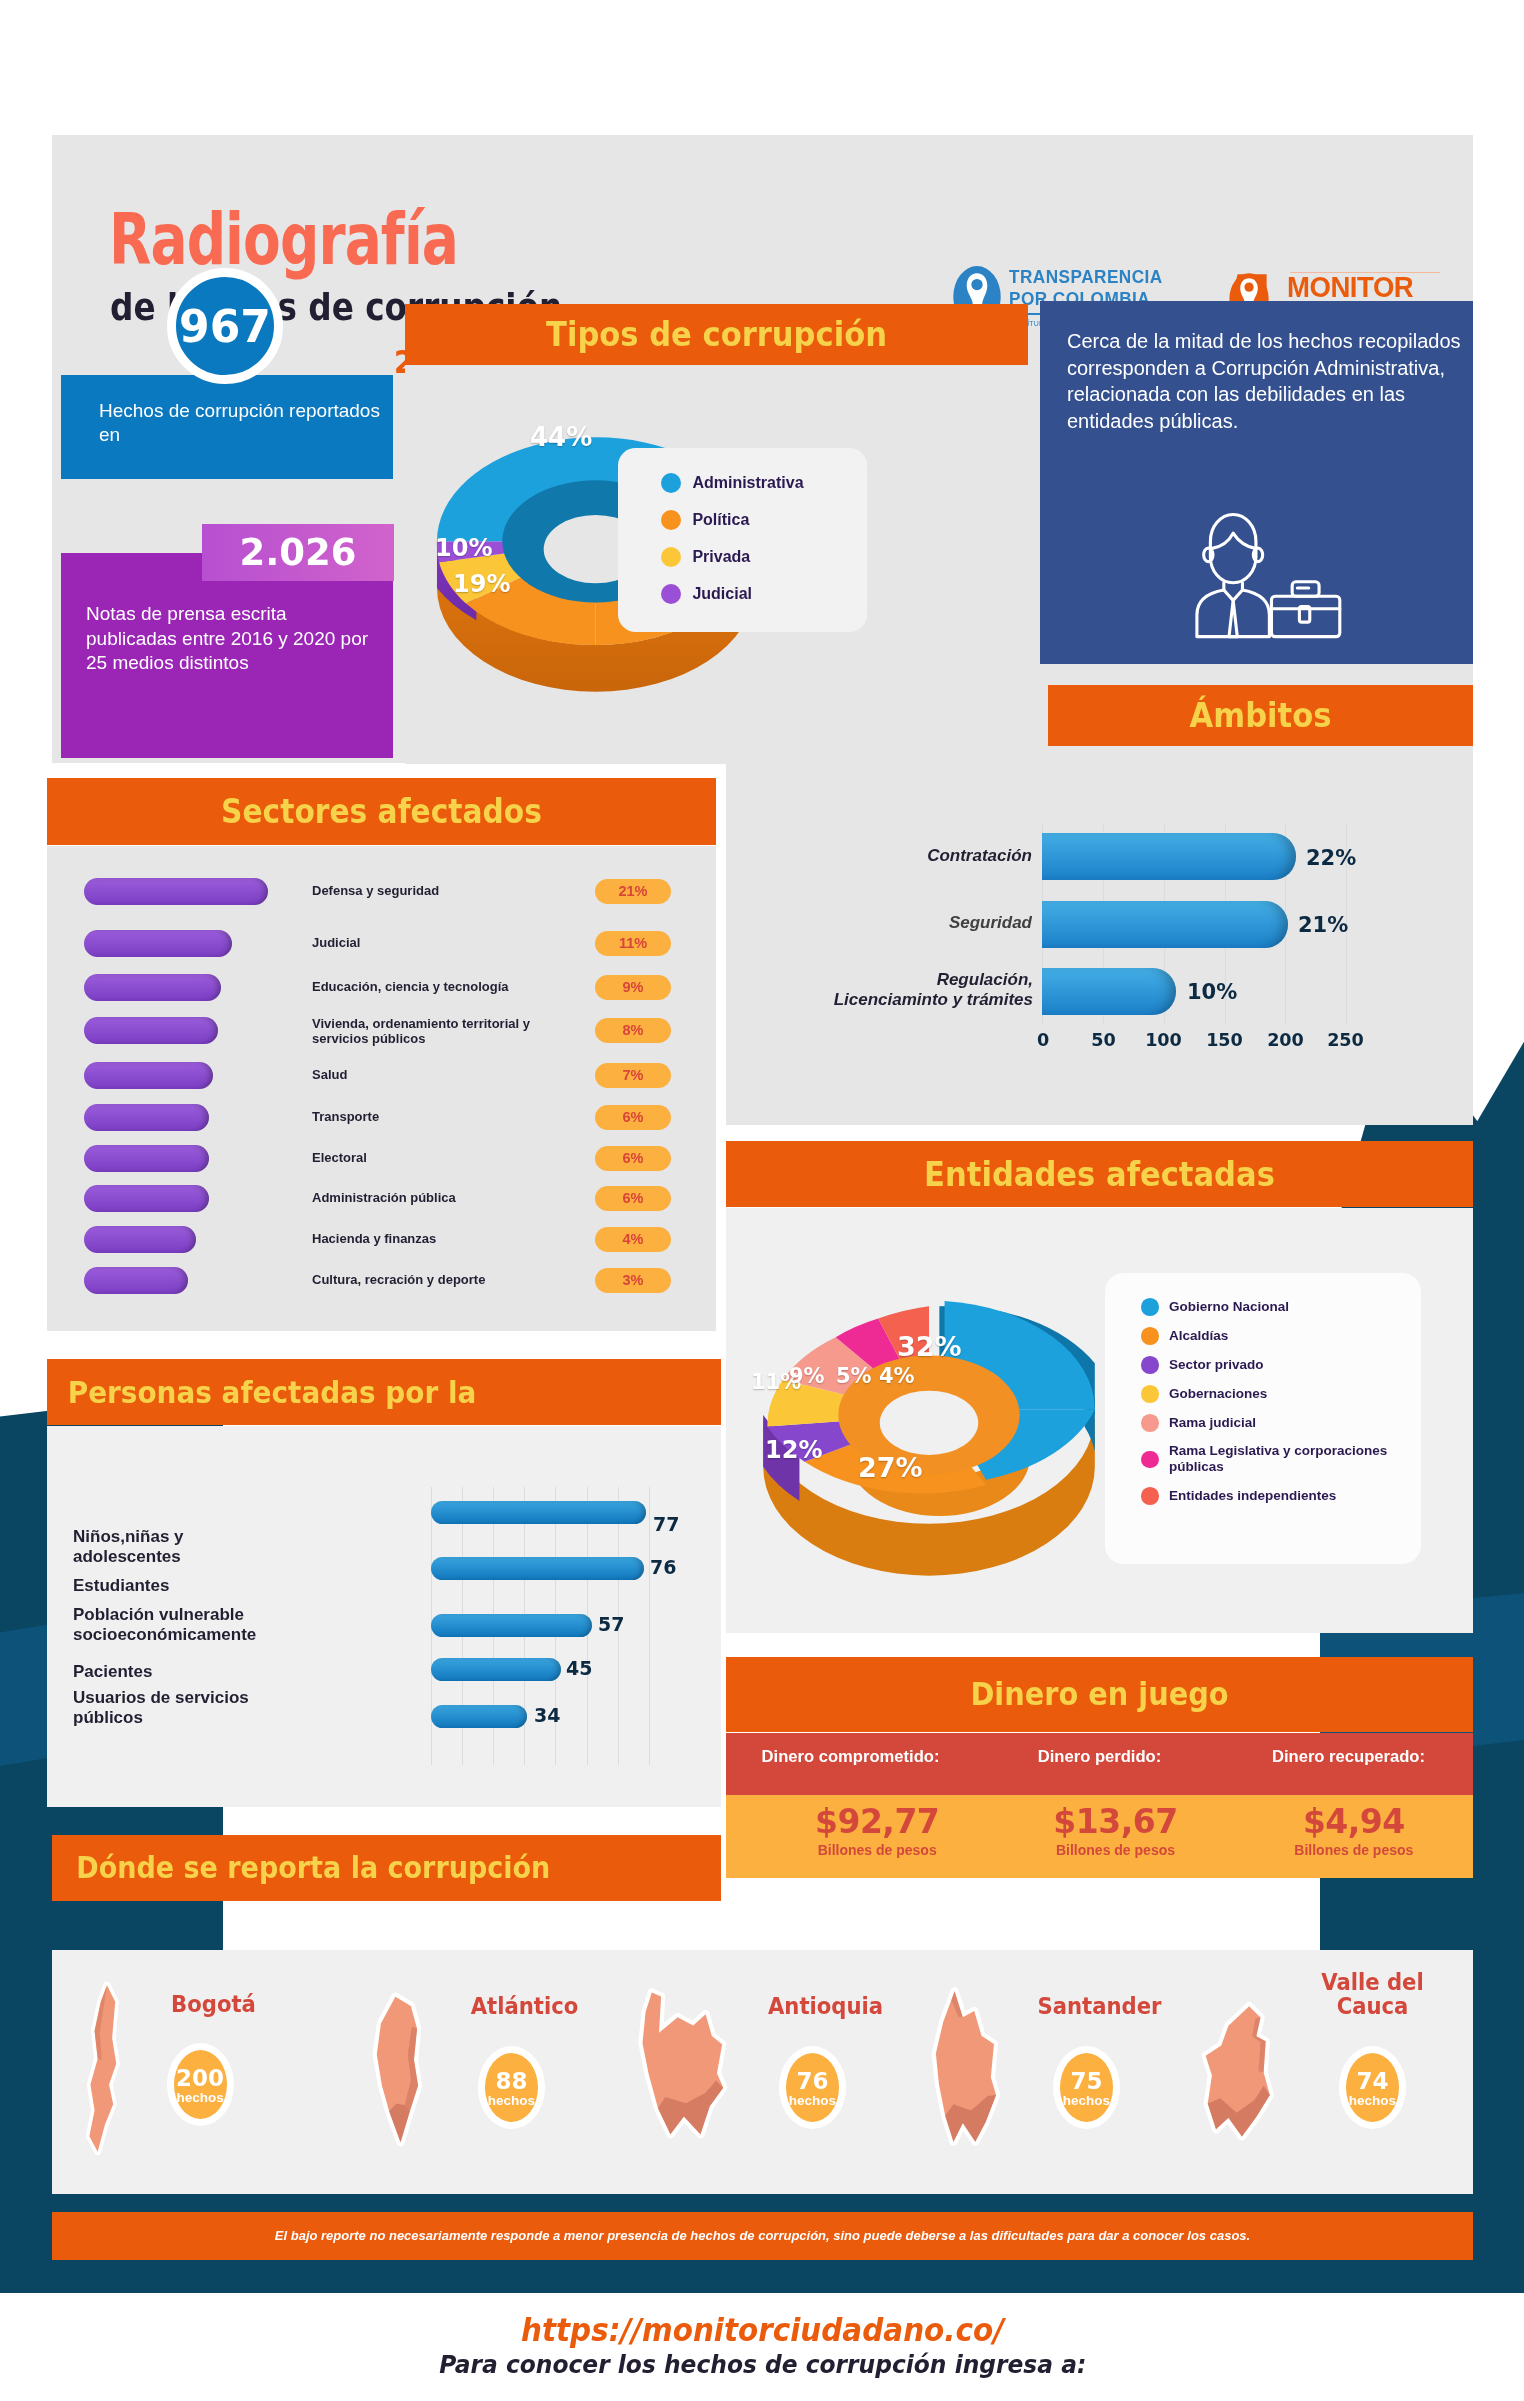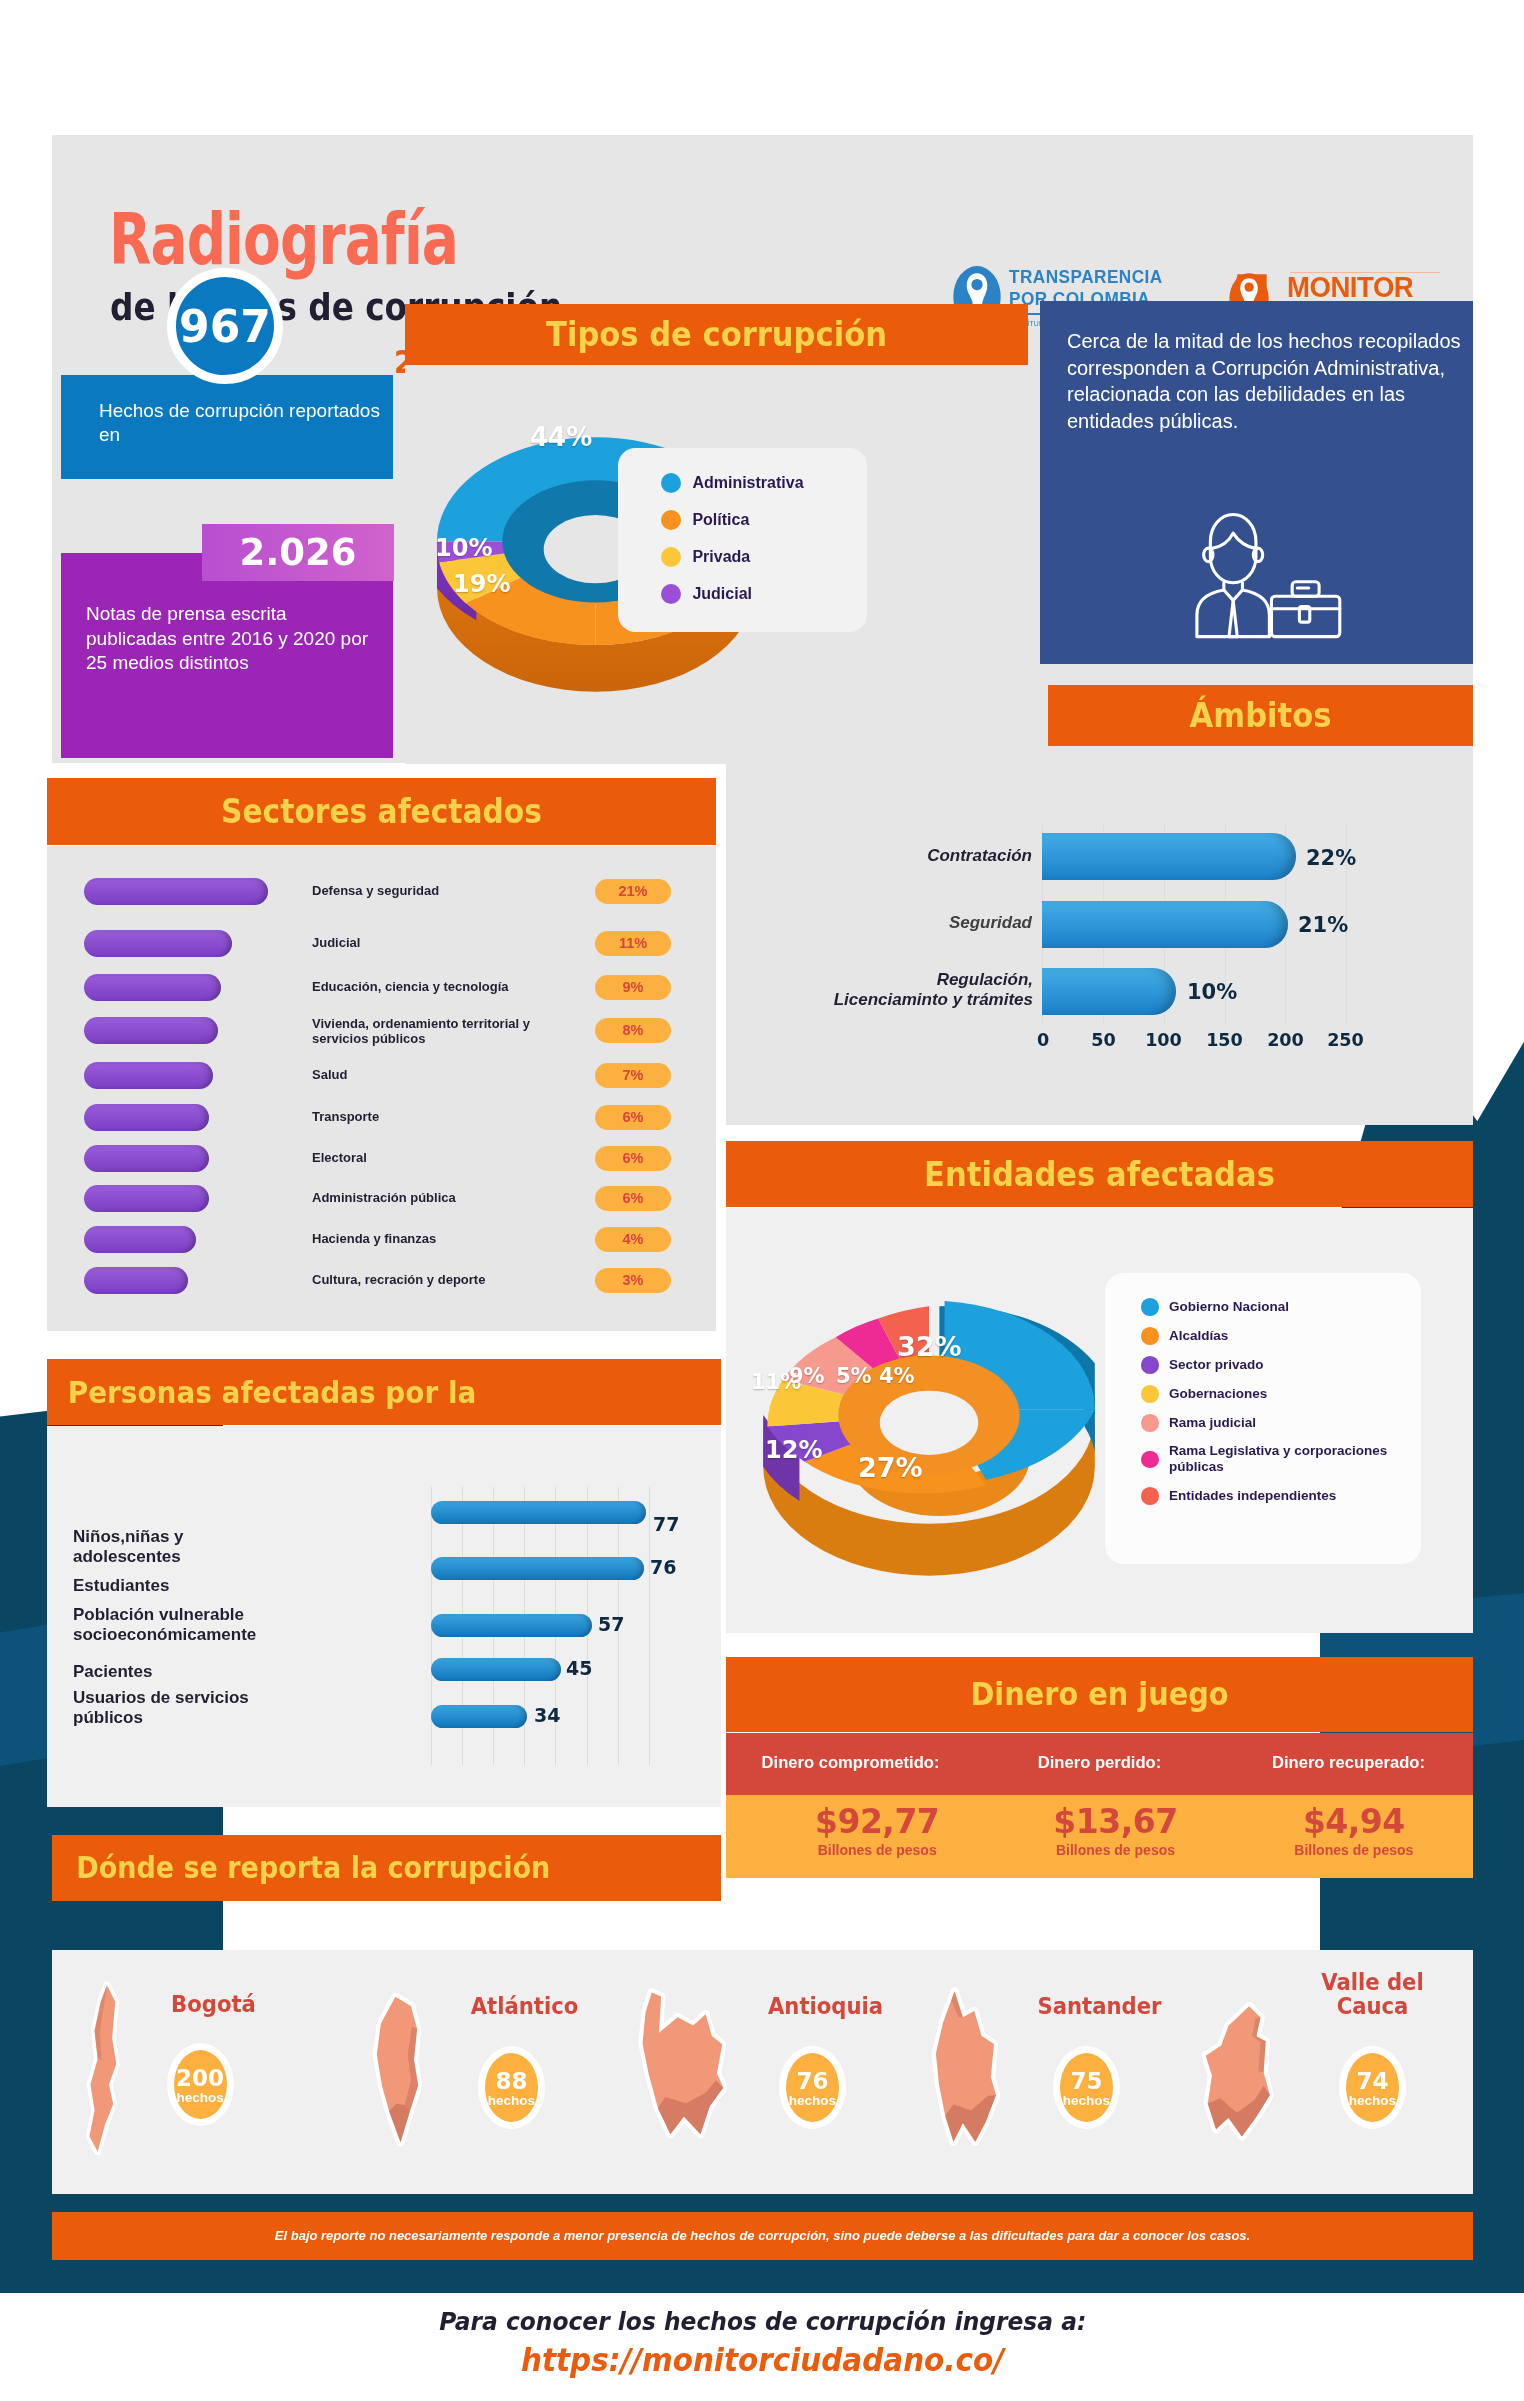--- a/index.html
+++ b/index.html
@@ -121,21 +121,21 @@
   .ent-leg-dot { width:17.6px; height:17.6px; border-radius:50%; margin-right:10.4px; flex:none; }
   .ent-leg-lbl { font-size:13.5px; font-weight:bold; color:#2b1a52; line-height:1.22; }
 
   
   #din-head { position:absolute; top:1657px; left:726px; width:747px; height:75px; background:#ea5b0c; }
   #din-head h2 { color:#f7d24b; font-size:32px; font-weight:bold; text-align:center; line-height:75px;
      font-family:"DejaVu Sans", sans-serif; transform:scaleX(0.9);}
   #din-labels { position:absolute; top:1733px; left:726px; width:747px; height:62px; background:#d4483c;
      display:flex; }
   #din-labels div { flex:1; color:#fff; font-size:16.6px; font-weight:bold; text-align:center; line-height:1.22;
-     padding-top:20px; }
+     padding-top:14px; }
   #din-values { position:absolute; top:1795px; left:726px; width:747px; height:83px; background:#fbb040;
      display:flex;padding-left:32px; }
   #din-values .dv { flex:1; text-align:center; padding-top:7.3px; }
   #din-values .amt { color:#d4483c; font-size:33px; font-weight:bold; font-family:"DejaVu Sans", sans-serif;
      letter-spacing:-0.5px;}
   #din-values .unit{ color:#d4483c; font-size:14px; font-weight:bold; margin-top:1px; }
 
   
   #donde-head { position:absolute; top:1835px; left:52px; width:669px; height:66px; background:#ea5b0c; }
   #donde-head h2 { color:#f7d24b; font-size:30px; font-weight:bold; line-height:66px; padding-left:27px;
@@ -592,18 +592,18 @@
         <span class="n">74</span>
         <span class="h">hechos</span>
       </div>
     </div>
   </div>
 
   <div id="foot-note">
     <p>El bajo reporte no necesariamente responde a menor presencia de hechos de corrupción, sino puede deberse a las dificultades para dar a conocer los casos.</p>
   </div>
   <div id="foot-cta">
+    <div><span class="l2">https://monitorciudadano.co/</span></div>
     <div><span class="l1">Para conocer los hechos de corrupción ingresa a:</span></div>
-    <div><span class="l2">https://monitorciudadano.co/</span></div>
   </div>
 
 </div>
 
 
 </body></html>

